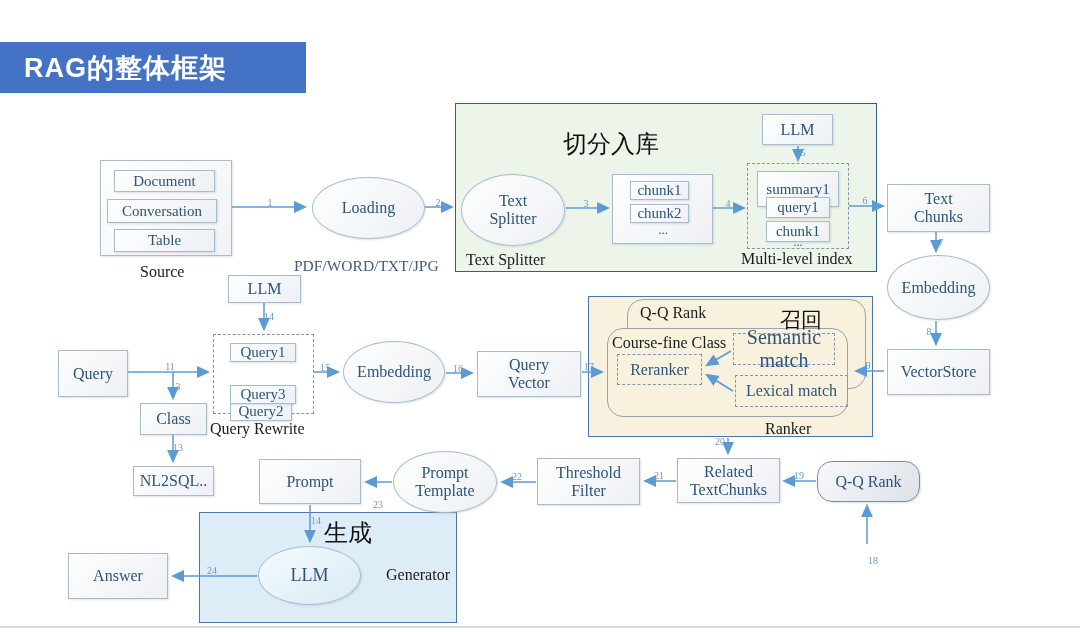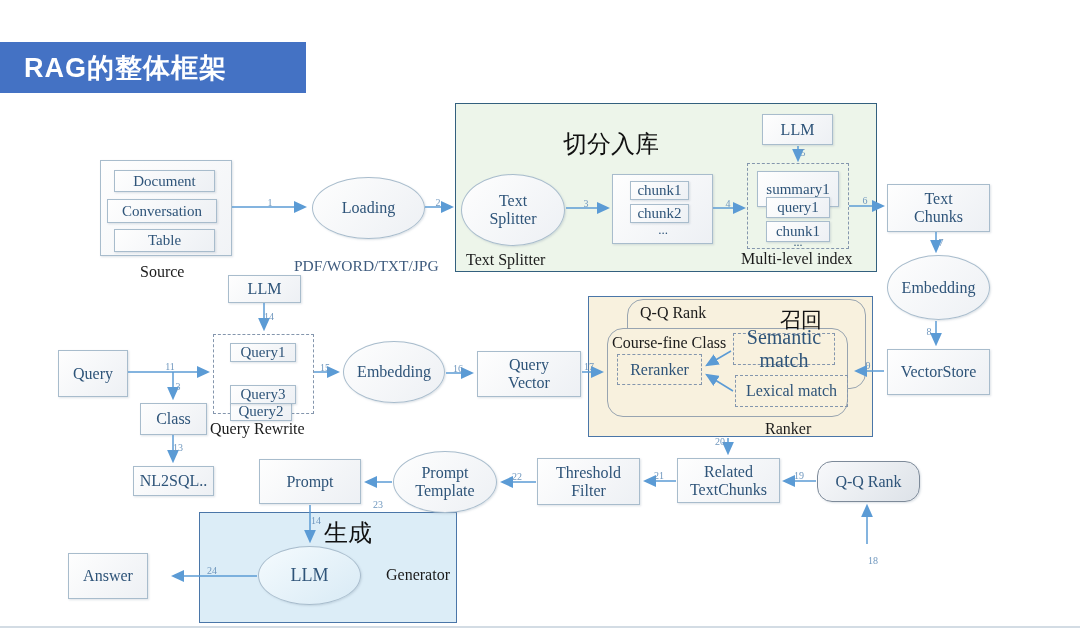--- a/index.html
+++ b/index.html
@@ -102,21 +102,21 @@
   <div class="abs box ell z3" style="left:343px;top:341px;width:102px;height:62px;">Embedding</div>
   <div class="abs box z3" style="left:477px;top:351px;width:104px;height:46px;padding:0 20px;">Query Vector</div>
 
   <div class="abs box z3" style="left:677px;top:458px;width:103px;height:45px;padding:0 6px;">Related TextChunks</div>
   <div class="abs box z3" style="left:537px;top:458px;width:103px;height:47px;padding:0 18px;">Threshold Filter</div>
   <div class="abs box ell z3" style="left:393px;top:451px;width:104px;height:62px;padding:0 14px;">Prompt Template</div>
   <div class="abs box z3" style="left:259px;top:459px;width:102px;height:45px;">Prompt</div>
   <div class="abs box pill z3" style="left:817px;top:461px;width:103px;height:41px;">Q-Q Rank</div>
 
   <div class="abs box ell z3" style="left:258px;top:546px;width:103px;height:59px;background:linear-gradient(145deg,#f5fbfe,#d8eaf5);font-size:18px;">LLM</div>
-  <div class="abs box z3" style="left:68px;top:553px;width:80px;height:46px;">Answer</div>
+  <div class="abs box z3" style="left:68px;top:553px;width:100px;height:46px;">Answer</div>
 
   <div id="bottom-line" class="abs"></div>
 
   <svg id="arrows" class="abs" viewBox="0 0 1080 632" xmlns="http://www.w3.org/2000/svg">
     <defs>
       <marker id="ah" markerWidth="9" markerHeight="8" refX="7.5" refY="4" orient="auto">
         <path d="M0,0 L9,4 L0,8 z" fill="#5B9BD5"></path>
       </marker>
     </defs>
   <line x1="232" y1="207" x2="305" y2="207" stroke="#5B9BD5" stroke-width="1.5" marker-end="url(#ah)"></line>

